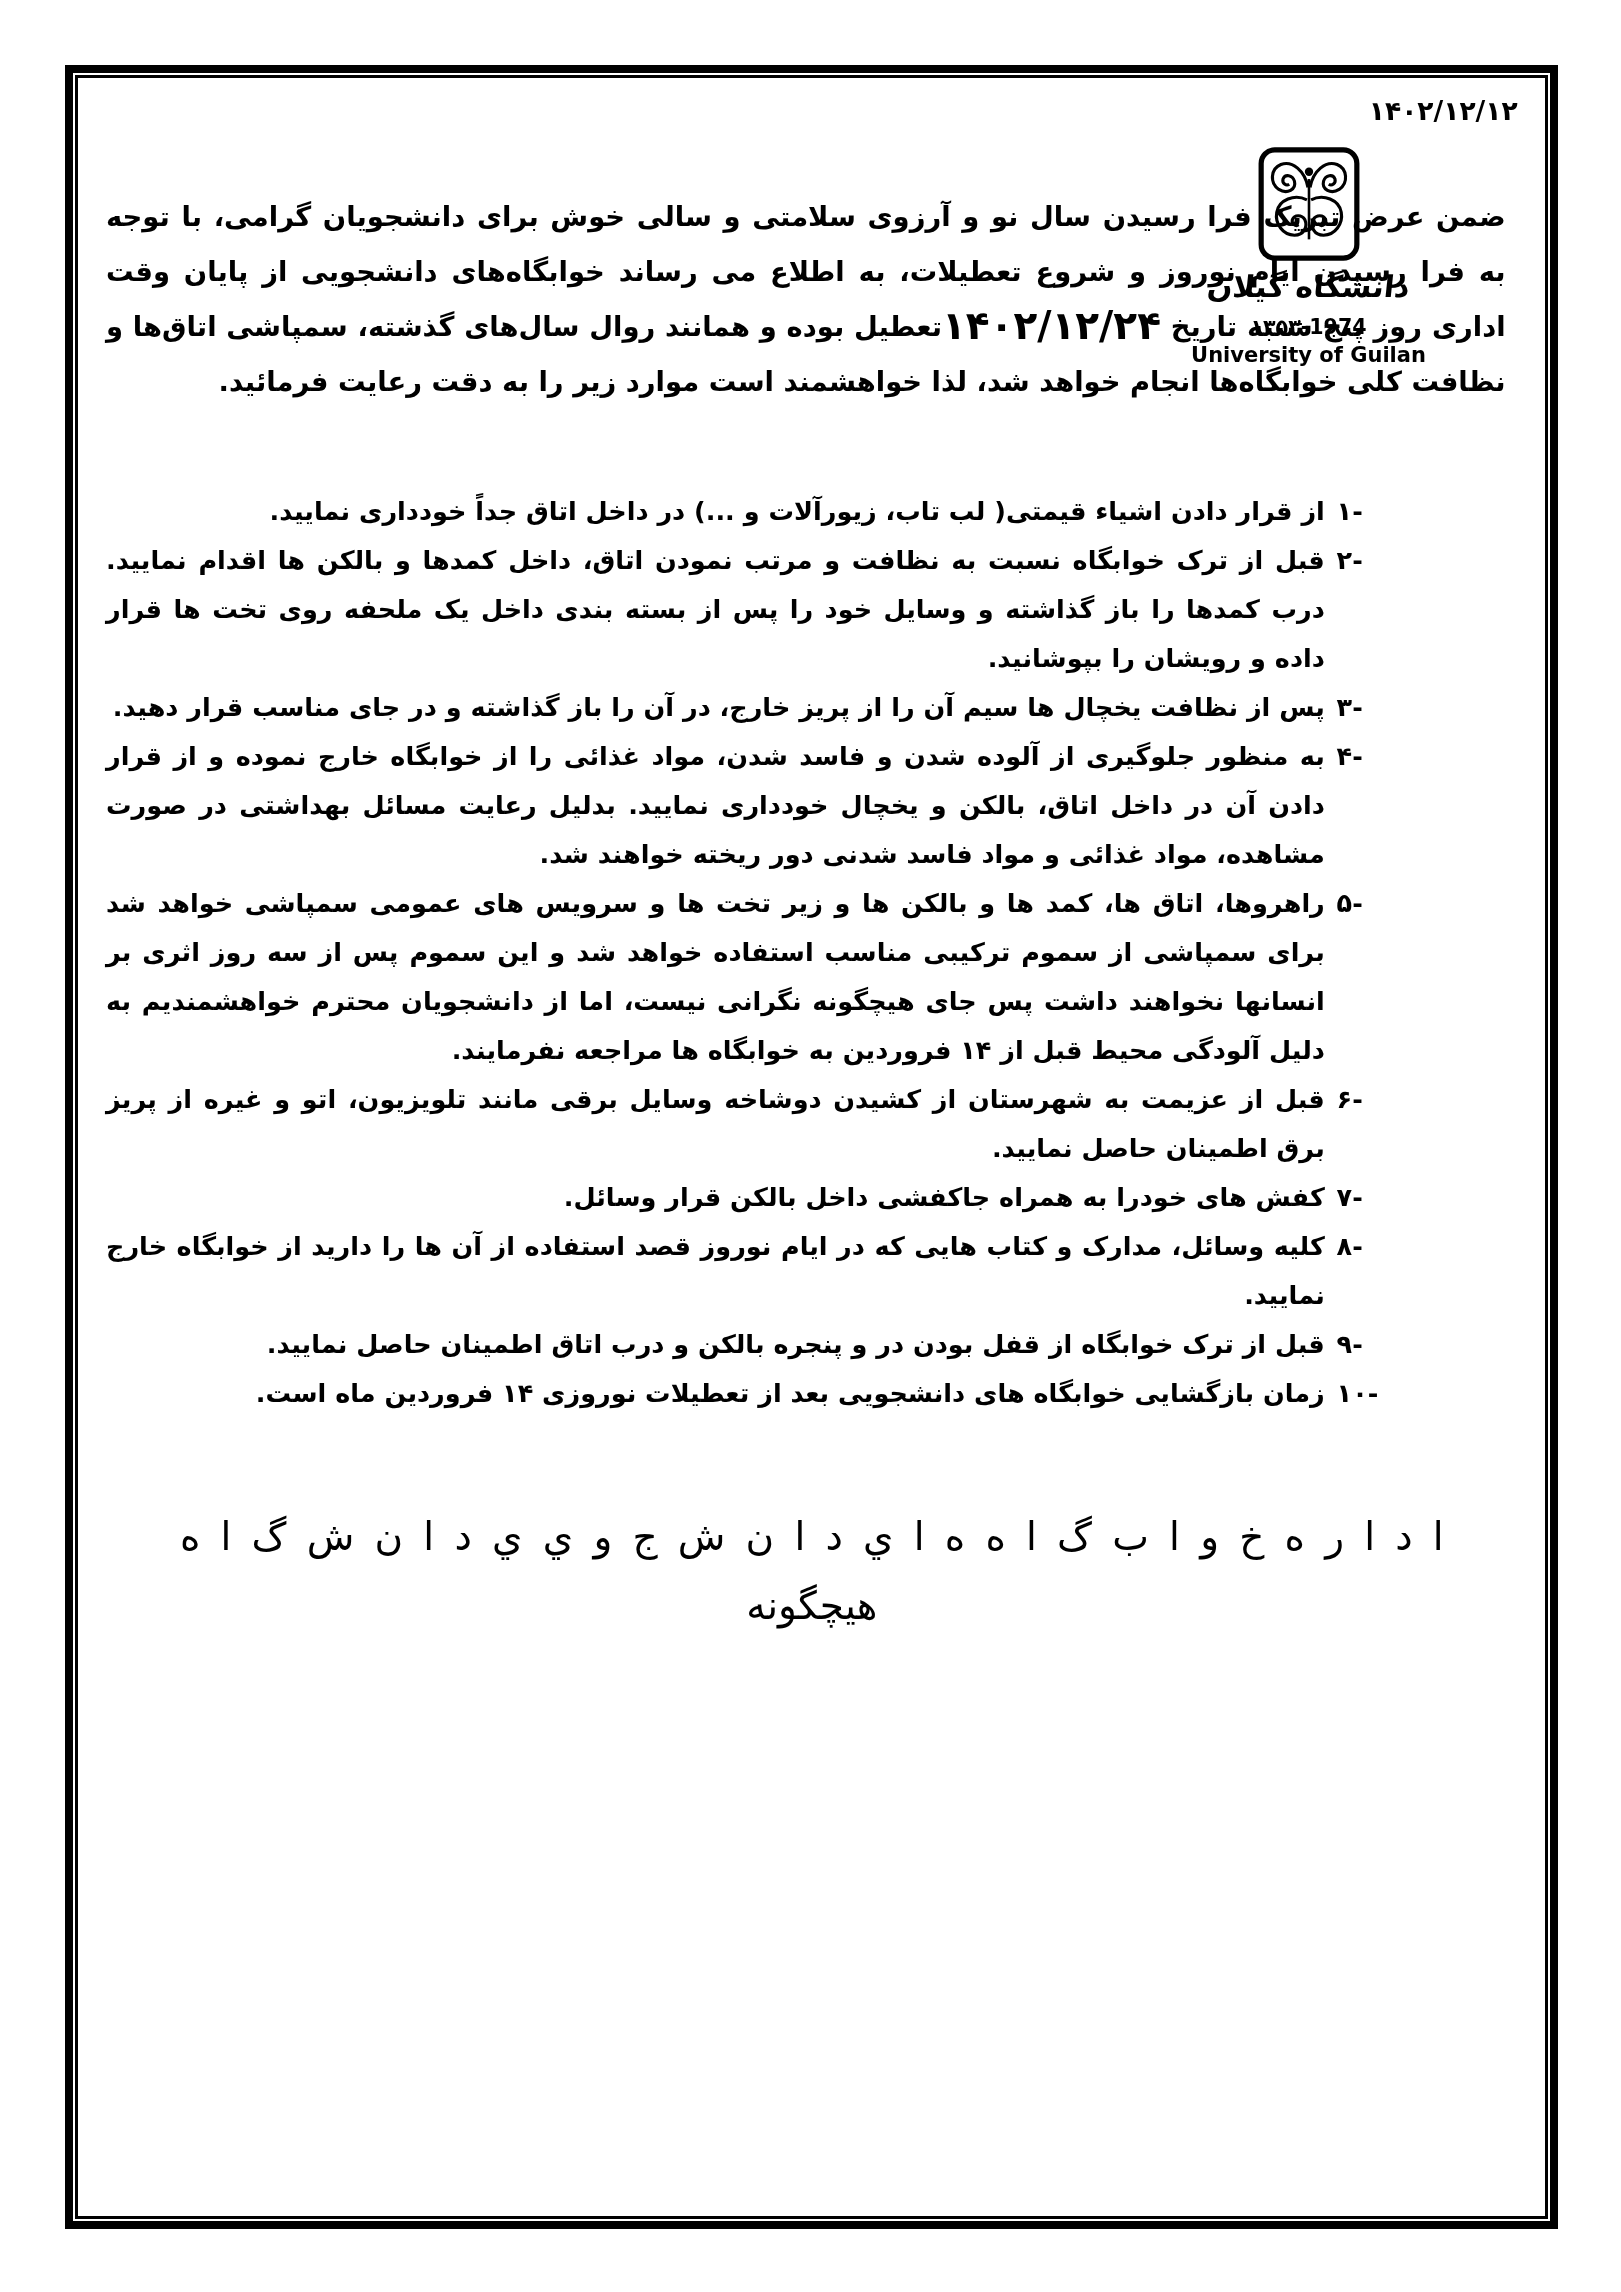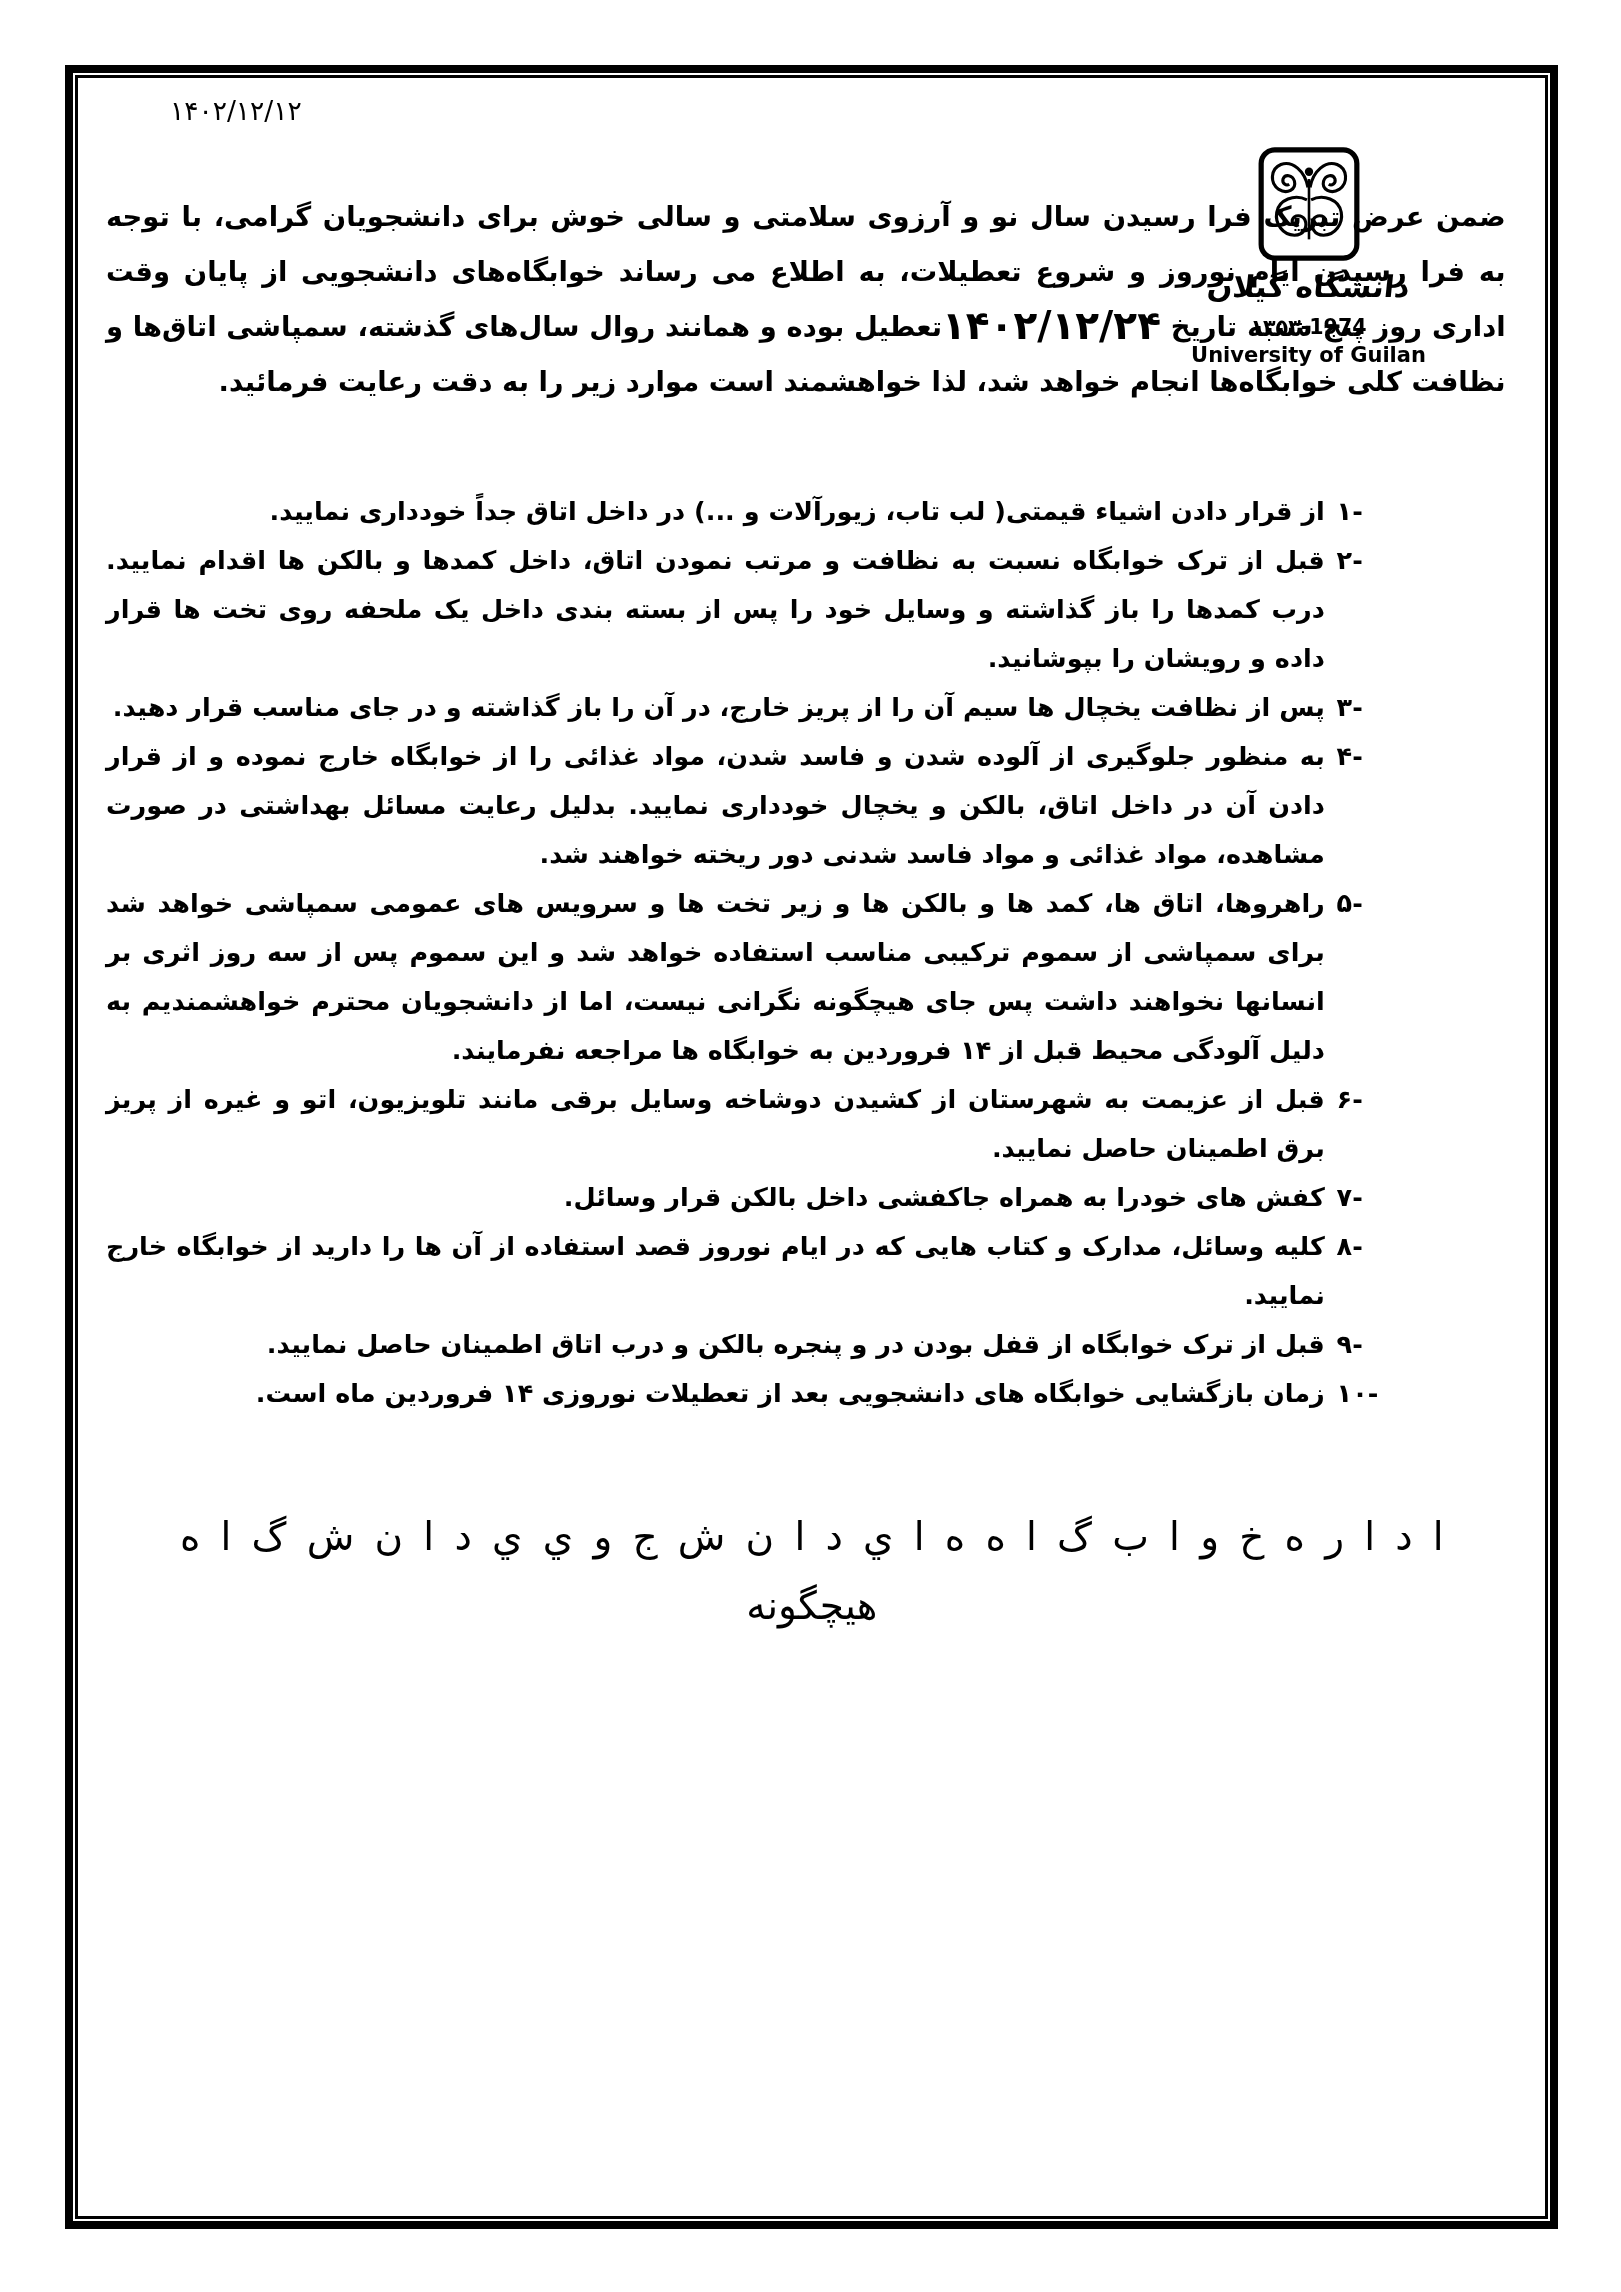--- a/index.html
+++ b/index.html
@@ -24,24 +24,24 @@
   }
   .content {
     position: absolute;
     left: 0; top: 0; right: 0; bottom: 0;
     padding: 0 27.4px 0 28px;
     direction: rtl;
   }
   
   .header-date {
     direction: ltr;
-    text-align: left;
+    text-align: right;
     padding: 16.7px 0 0 64px;
     font-size: 26.5px;
-    font-weight: normal;
+    font-weight: bold;
     letter-spacing: 3.9px;
   }
   
   .logo-block {
     position: absolute;
     top: 67px;
     right: 104px;
     width: 265px;
     text-align: center;
     direction: ltr;

